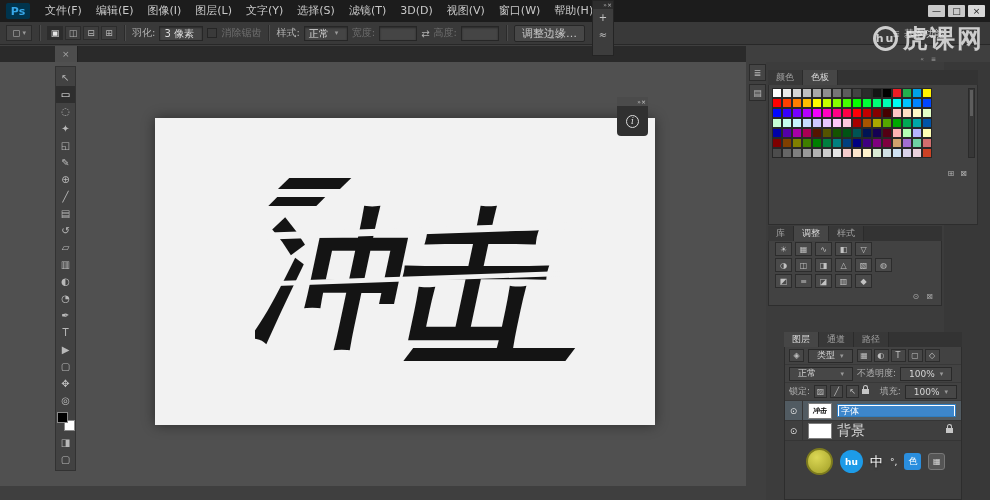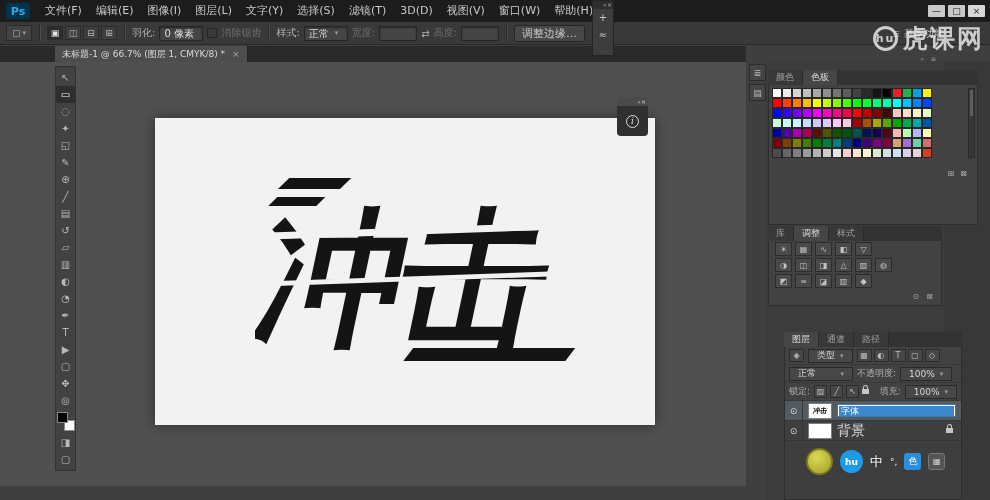--- a/index.html
+++ b/index.html
@@ -192,21 +192,21 @@
     </div>
     <span class="opt-sep"></span>
     <div id="boolops" style="display:flex;gap:2px">
         <span class="bool-icon active">▣</span>
         <span class="bool-icon">◫</span>
         <span class="bool-icon">⊟</span>
         <span class="bool-icon">⊞</span>
       </div>
     <span class="opt-sep"></span>
     <span class="opt-label">羽化:</span>
-    <span class="opt-field">0 像素</span>
+    <span class="opt-field">3 像素</span>
     <span class="checkbox"></span>
     <span class="opt-label dim">消除锯齿</span>
     <span class="opt-sep"></span>
     <span class="opt-label">样式:</span>
     <span class="opt-field opt-select">
       <span>正常</span>
       <span class="caret">▾</span>
     </span>
     <span class="opt-label dim">宽度:</span>
     <span class="opt-field small"></span>
@@ -217,21 +217,20 @@
     <span class="opt-btn">调整边缘…</span>
   </div>
 
   <div class="workspace-btn">
     <span class="grid-ic">≣</span>
     <span>基本功能</span>
   </div>
 
   <div class="tabbar">
     <div class="doc-tab">
-      <span>未标题-1 @ 66.7% (图层 1, CMYK/8) *</span>
       <span class="close">×</span>
     </div>
   </div>
 
   <div class="workarea">
     <div class="artboard">
       <svg class="artwork" viewBox="0 0 350 205">
         <g transform="translate(28,0) skewX(-12)">
           <text x="0" y="160" font-size="148" font-weight="bold" fill="#141414" letter-spacing="-6">冲击</text>
           <rect x="-25" y="57" width="380" height="7" fill="#f2f2f2" transform="rotate(-2 160 60)"></rect>

